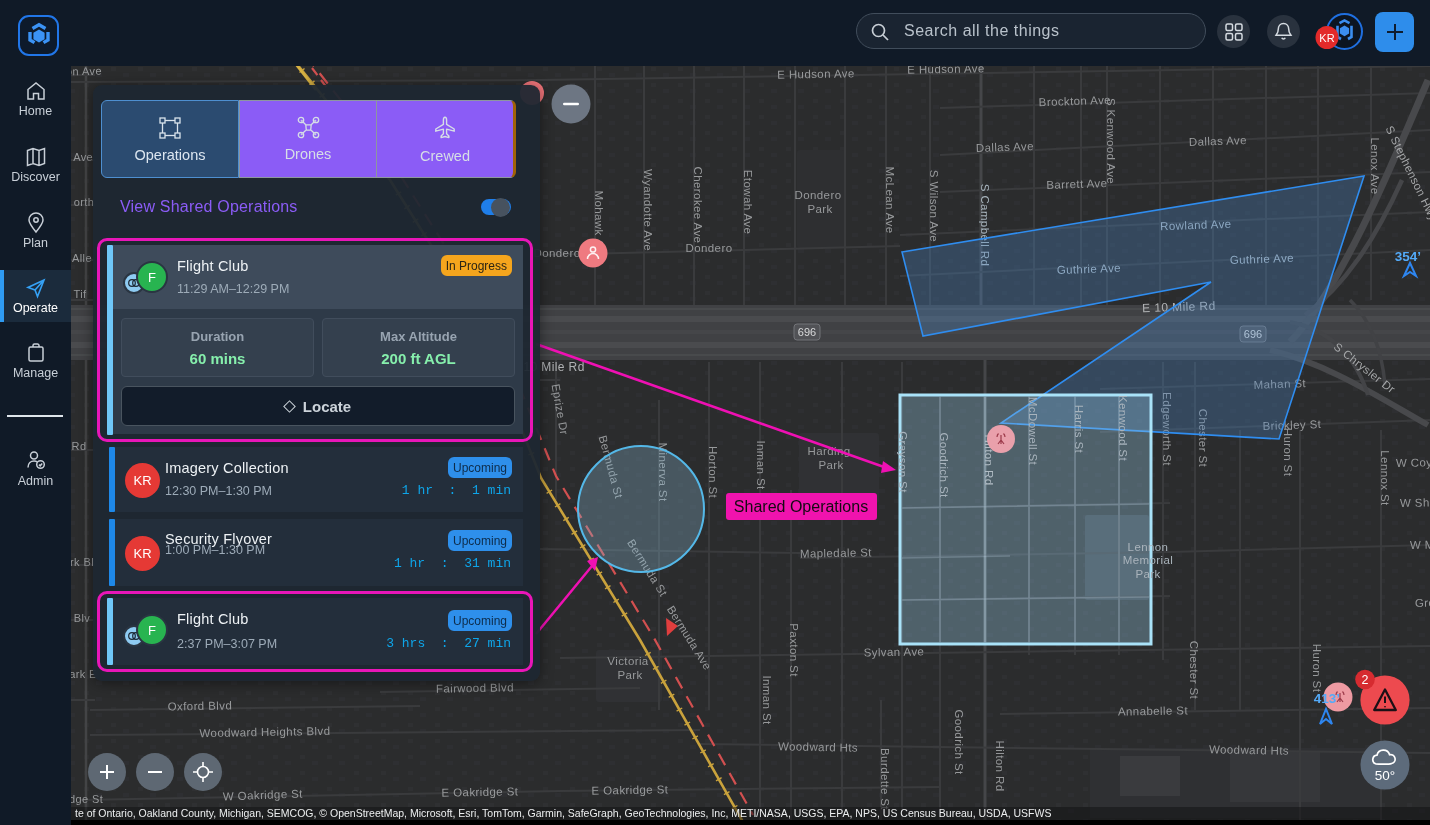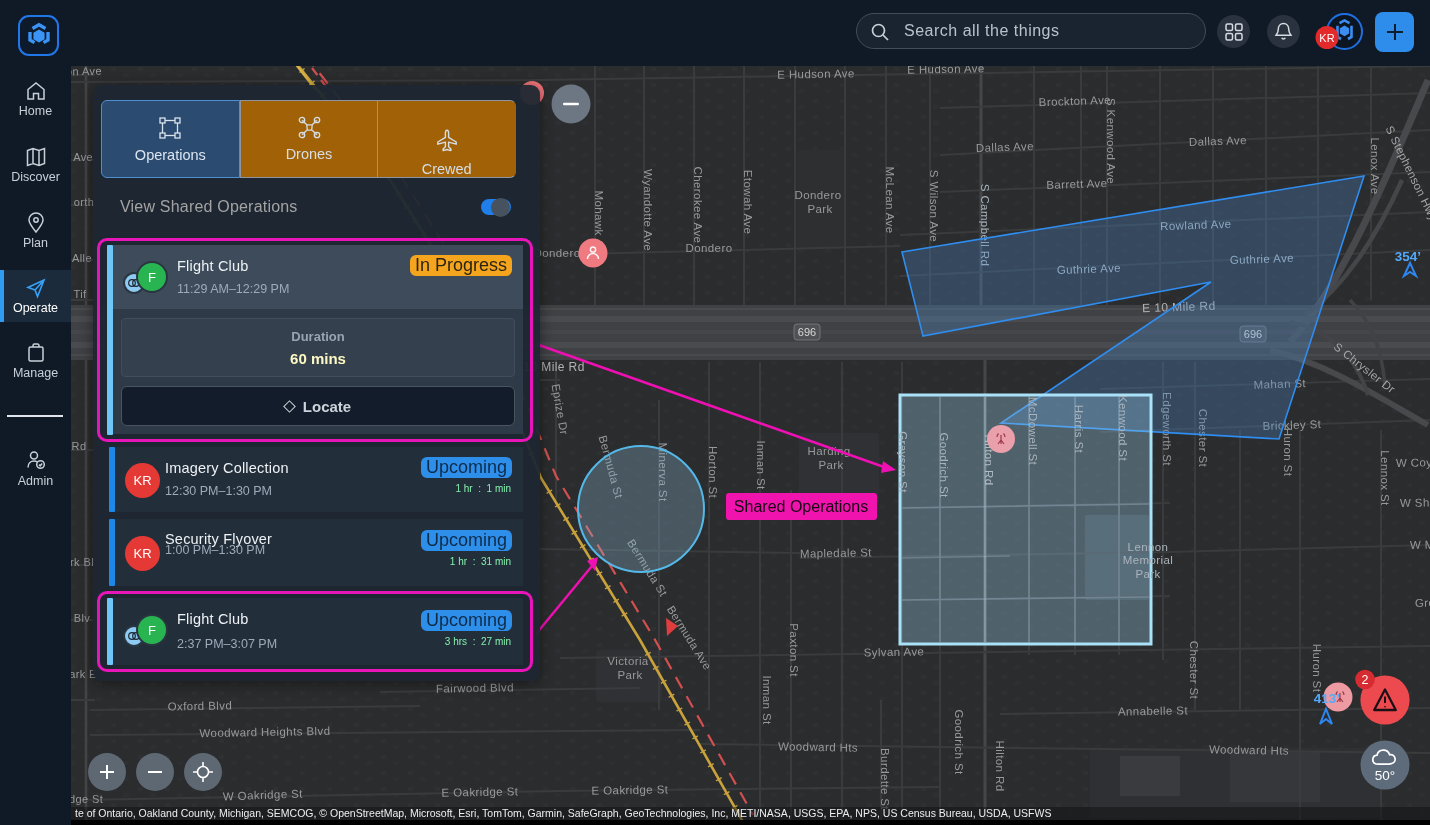--- a/index.html
+++ b/index.html
@@ -18,52 +18,52 @@
   .sidebar{position:absolute;left:0;top:63px;width:71px;height:762px;background:#101a27;z-index:31;}
   .nav{position:absolute;left:0;width:71px;text-align:center;color:#c8cfd7;font-size:12.5px;}
   .nav svg{display:block;margin:0 auto 2px;}
   .nav.sel{color:#fff;}
   .selbg{position:absolute;left:0;top:207px;width:71px;height:52px;background:#1b2b3c;}
   .selbar{position:absolute;left:0;top:207px;width:4px;height:52px;background:#2f9bf2;}
   .divider{position:absolute;left:7px;top:352px;width:56px;height:2px;background:#dfe5ea;}
   
   .panel{position:absolute;left:93px;top:85px;width:447px;height:596px;background:rgba(30,39,50,0.95);border-radius:9px;z-index:10;box-shadow:0 2px 14px rgba(0,0,0,0.45);}
   .tabs{position:absolute;left:8px;top:15px;width:415px;height:78px;display:flex;}
-  .tab{flex:1;display:flex;flex-direction:column;align-items:center;justify-content:center;background:#a16207;border-top:1px solid #8d96a0;border-bottom:1px solid #8d96a0;color:#d6dee6;font-size:14.5px;}
+  .tab{flex:1;display:flex;flex-direction:column;align-items:center;justify-content:center;background:#8b5cf6;border-top:1px solid #8d96a0;border-bottom:1px solid #8d96a0;color:#d6dee6;font-size:14.5px;}
   .tab svg{margin-bottom:7px;}
   .tab.t2{border-left:1px solid #8d96a0;}
-  .tab.t3{border-left:1px solid #8d96a0;border-right:1px solid #a16207;border-radius:0 6px 6px 0;justify-content:flex-end;}
+  .tab.t3{border-left:1px solid #8d96a0;border-right:3px solid #a16207;border-radius:0 6px 6px 0;}
   .tab.sel{background:#2b4b70;border:1px solid #4e8fd0;border-radius:6px 0 0 6px;color:#dce6f0;}
-  .vso{position:absolute;left:27px;top:113px;color:#a3a3a3;font-size:16px;font-weight:400;letter-spacing:0.2px;}
+  .vso{position:absolute;left:27px;top:113px;color:#8b5cf6;font-size:16px;font-weight:400;letter-spacing:0.2px;}
   .toggle{position:absolute;left:388px;top:114px;width:30px;height:16px;border-radius:8px;background:#1f7ee9;}
   .knob{position:absolute;left:10px;top:-1.5px;width:19px;height:19px;border-radius:50%;background:#47525f;}
   
   .oline{position:absolute;left:4px;width:436px;border:3px solid #e816b8;border-radius:10px;padding:4px 7px;}
   .card{display:flex;width:100%;}
   .bar{width:6px;border-radius:1px;flex:none;}
   .bar.lt{background:#6fc7f8;}
   .bar.bl{background:#1e88e8;}
   .ccontent{flex:1;min-width:0;}
   .chead{position:relative;height:64px;background:#3e4b5b;}
   .cbody{background:#2e3a48;padding:9px 8px 8px;font-weight:bold;}
   .row2{position:relative;height:100%;background:#232e3b;}
   .avs{position:absolute;left:10px;top:16px;width:52px;height:36px;}
   .av1{position:absolute;left:0px;top:11px;width:22px;height:22px;border-radius:50%;background:#8ecbf2;border:2px solid #2a3542;z-index:1;}
   .av2{position:absolute;left:13px;top:0px;width:32px;height:32px;border-radius:50%;background:#28b450;border:2px solid #2a3542;color:#fff;font-size:13px;display:flex;align-items:center;justify-content:center;}
   .avkr{position:absolute;left:10px;top:16px;width:35px;height:35px;border-radius:50%;background:#e53935;color:#fff;font-size:13px;display:flex;align-items:center;justify-content:center;}
   .ctitle{position:absolute;left:64px;top:13px;color:#eef2f5;font-size:14.5px;font-weight:400;letter-spacing:0.2px;}
   .ctime{position:absolute;left:64px;top:37px;color:#9dabb8;font-size:12.5px;}
-  .badge{position:absolute;right:11px;top:10px;height:21px;border-radius:6px;padding:0 5px;font-size:18px;font-weight:400;display:flex;align-items:center;}
+  .badge{position:absolute;right:11px;top:10px;height:21px;border-radius:6px;padding:0 5px;font-size:12px;font-weight:400;display:flex;align-items:center;}
   .badge.org{background:#f5a51d;color:#2b2414;}
   .badge.blu{background:#2e8feb;color:#0e2c4a;}
-  .dur{position:absolute;right:12px;top:36px;color:#86efac;font-size:10px;}
+  .dur{position:absolute;right:12px;top:36px;color:#0ea5e9;font-size:13px;font-family:Liberation Mono, monospace;}
   .stats{display:flex;gap:8px;}
   .stat{flex:1;height:59px;background:#34404e;border:1px solid #414d5c;border-radius:4px;text-align:center;}
   .stat .lab{margin-top:10px;color:#98a4b1;font-size:13px;}
-  .stat .val{margin-top:6px;color:#fef9c3;font-size:15px;}
+  .stat .val{margin-top:6px;color:#86efac;font-size:15px;}
   .locate{margin-top:9px;height:40px;background:#121c2a;border:1px solid #49545f;border-radius:6px;color:#ccd3da;font-size:15px;display:flex;align-items:center;justify-content:center;gap:9px;}
   .dia{width:9px;height:9px;border:1.5px solid #ccd3da;transform:rotate(45deg);}
   
   .scard{position:absolute;left:16px;width:414px;display:flex;}
   
   .mbtn{position:absolute;width:38px;height:38px;border-radius:50%;background:rgba(97,107,119,0.95);color:#fff;display:flex;align-items:center;justify-content:center;z-index:12;}
   .layers{position:absolute;left:230px;top:752px;width:119px;height:40px;border-radius:20px;background:rgba(97,107,119,0.95);color:#fff;font-size:16px;display:flex;align-items:center;z-index:12;}
   .attr{position:absolute;left:71px;top:807px;width:1359px;height:13px;background:rgba(15,16,17,0.5);color:#eceeef;font-size:10.5px;white-space:nowrap;z-index:12;padding-left:4px;}
 </style>
 </head>
@@ -353,20 +353,24 @@
             <div class="ctitle">Flight Club</div>
             <div class="ctime">11:29 AM–12:29 PM</div>
             <div class="badge org">In Progress</div>
           </div>
           <div class="cbody">
             <div class="stats">
               <div class="stat">
                   <div class="lab">Duration</div>
                   <div class="val">60 mins</div>
                 </div>
+              <div class="stat">
+                  <div class="lab">Max Altitude</div>
+                  <div class="val">200 ft AGL</div>
+                </div>
             </div>
             <div class="locate"><div class="dia"></div>Locate</div>
           </div>
         </div>
       </div>
     </div>
 
     <div class="scard" style="top:362px;height:65px;">
       <div class="bar bl"></div>
       <div class="row2" style="flex:1;">

